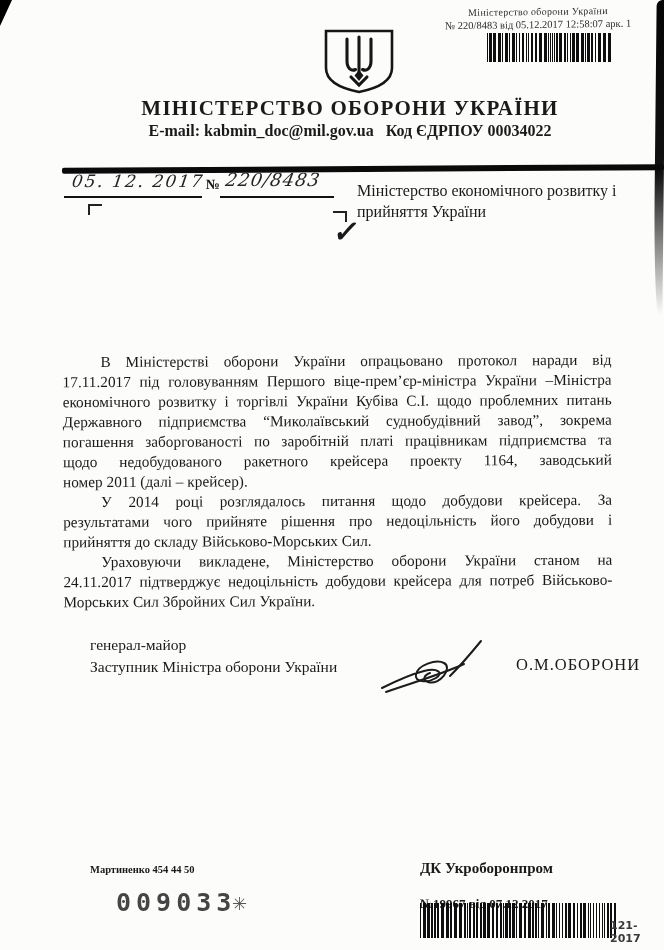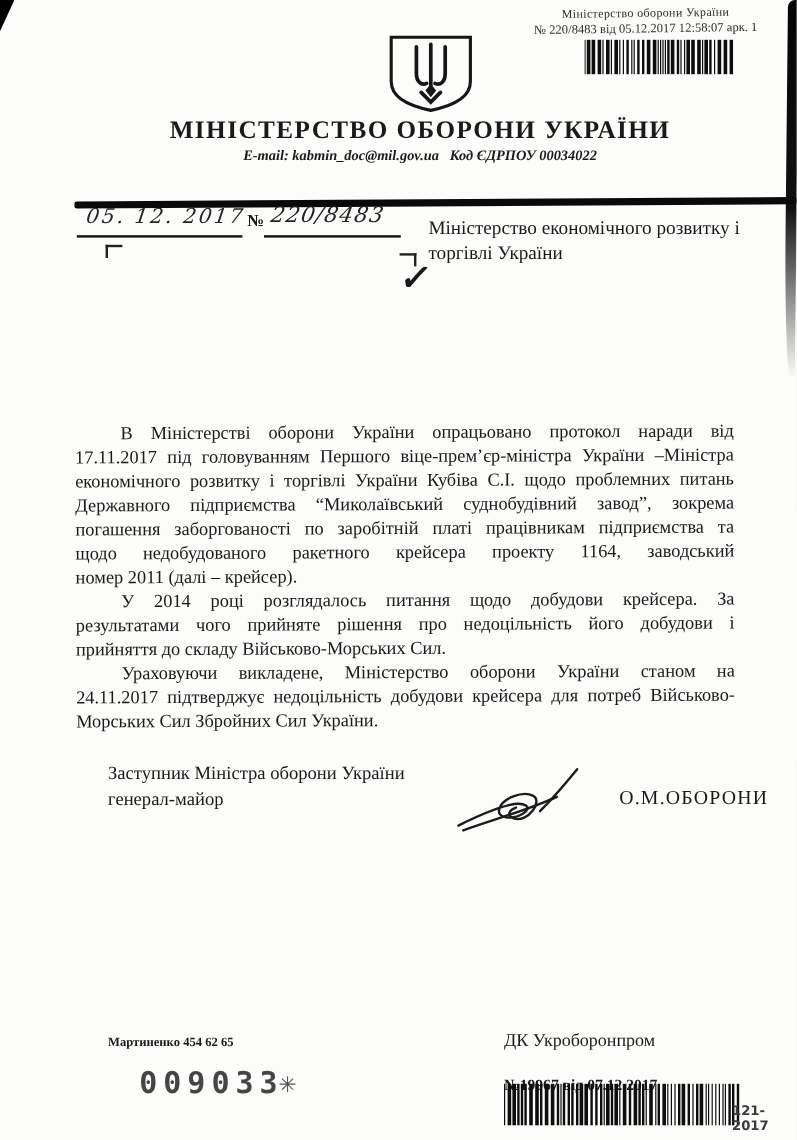--- a/index.html
+++ b/index.html
@@ -29,21 +29,21 @@
   .barcode i{background:#0e0e0e;height:100%;flex:none;}
   .reg-barcode{left:487px;top:33px;width:124px;height:29px;}
 
   
   .emblem{left:318px;top:28px;width:82px;height:68px;}
 
   
   .head-wrap{left:60px;top:96px;width:580px;text-align:center;}
   .doc-title{font-size:21px;font-weight:bold;letter-spacing:1.2px;white-space:nowrap;}
   .addr{margin-top:11px;font-size:12px;font-weight:bold;white-space:pre;}
-  .contact{margin-top:1px;font-size:12px;font-weight:bold;white-space:pre;font-style:italic;}
+  .contact{margin-top:1px;font-size:16px;font-weight:bold;white-space:pre;}
   .head-rule{left:62px;top:166px;width:602px;height:6px;background:#0a0a0a;
     transform:rotate(-0.35deg);border-radius:2px;}
 
   
   .hand{font-family:"DejaVu Serif",serif;font-style:italic;color:#232323;}
   .out-date{left:72px;top:171px;font-size:17px;letter-spacing:2px;transform:skewX(-8deg);}
   .date-line{left:64px;top:196px;width:138px;height:2px;background:#111;}
   .no-sign{left:206px;top:177px;font-size:14px;font-weight:bold;}
   .out-num{left:226px;top:169px;font-size:18px;letter-spacing:1px;transform:skewX(-10deg);}
   .num-line{left:220px;top:196px;width:114px;height:2px;background:#111;}
@@ -67,21 +67,21 @@
   
   .sig-pos{left:90px;top:634px;font-size:15.5px;line-height:22px;}
   .autograph{left:378px;top:636px;width:126px;height:66px;}
   .sig-name{left:516px;top:655px;font-size:16.5px;letter-spacing:1px;white-space:nowrap;}
 
   
   .executor{left:90px;top:864px;font-size:10.5px;font-weight:bold;}
   .entry-num{left:116px;top:888px;font-family:"DejaVu Sans Mono",monospace;font-weight:bold;
     font-size:25px;letter-spacing:5px;color:#2c2c2c;opacity:.88;}
   .entry-mark{left:232px;top:893px;font-size:18px;color:#2c2c2c;opacity:.8;}
-  .recv-org{left:420px;top:860px;font-size:15px;font-weight:normal;}
+  .recv-org{left:420px;top:860px;font-size:15px;font-weight:bold;}
   .recv-reg{left:420px;top:896px;font-size:13px;font-weight:bold;}
   .recv-barcode{left:420px;top:903px;width:198px;height:35px;}
   .side-num{left:610px;top:919px;font-family:"DejaVu Sans",sans-serif;font-size:11px;
     font-weight:bold;color:#3a3a3a;}
 </style>
 </head>
 <body>
 
 <div class="page">
 
@@ -149,21 +149,21 @@
     <div class="contact">E-mail: kabmin_doc@mil.gov.ua   Код ЄДРПОУ 00034022</div>
   </div>
   <div class="abs head-rule"></div>
 
   <div class="abs hand out-date">05. 12. 2017</div>
   <div class="abs date-line"></div>
   <div class="abs no-sign">№</div>
   <div class="abs hand out-num">220/8483</div>
   <div class="abs num-line"></div>
 
-  <div class="abs recip1">Міністерство економічного розвитку і торгівлі України</div>
+  <div class="abs recip1">Міністерство економічного розвитку і прийняття України</div>
   <div class="abs bracket-l"></div>
   <div class="abs bracket-r"></div>
   <div class="abs checkmark">✓</div>
 
 
   <div class="abs body-block">
     <div>
         <div class="bline indent">В Міністерстві оборони України опрацьовано протокол наради від</div>
         <div class="bline">17.11.2017 під головуванням Першого віце-прем’єр-міністра України –Міністра</div>
         <div class="bline">економічного розвитку і торгівлі України Кубіва С.І. щодо проблемних питань</div>
@@ -178,35 +178,35 @@
         <div class="bline last">прийняття до складу Військово-Морських Сил.</div>
       </div>
     <div>
         <div class="bline indent">Ураховуючи викладене, Міністерство оборони України станом на</div>
         <div class="bline">24.11.2017 підтверджує недоцільність добудови крейсера для потреб Військово-</div>
         <div class="bline last">Морських Сил Збройних Сил України.</div>
       </div>
   </div>
 
   <div class="abs sig-pos">
+    <div>генерал-майор</div>
     <div>Заступник Міністра оборони України</div>
-    <div>генерал-майор</div>
   </div>
   <div class="abs autograph">
     <svg width="126" height="66" viewBox="0 0 126 66">
       <g fill="none" stroke="#1c1c1c" stroke-width="2" stroke-linecap="round">
         <path d="M4,52 C18,45 34,38 46,35 C60,31.5 66,37 58,42 C49,47.5 36,46 38,38.5 C40,29 58,23 66,27 C75,31.5 62,50 50,46 C44,44 46,39 52,37"></path>
         <path d="M8,56 C30,48 62,39 86,28"></path>
         <path d="M72,40 C80,32 94,16 103,5"></path>
       </g>
     </svg>
   </div>
   <div class="abs sig-name">О.М.ОБОРОНИ</div>
 
-  <div class="abs executor">Мартиненко 454 62 65</div>
+  <div class="abs executor">Мартиненко 454 44 50</div>
   <div class="abs entry-num">009033</div>
   <div class="abs entry-mark">✳</div>
   <div class="abs recv-org">ДК Укроборонпром</div>
   <div class="abs recv-reg">№19967 від 07.12.2017</div>
   <div class="abs barcode recv-barcode">
       <i style="width: 1px; margin-right: 2px;"></i>
       <i style="width: 3px; margin-right: 1px;"></i>
       <i style="width: 3px; margin-right: 1px;"></i>
       <i style="width: 2px; margin-right: 1px;"></i>
       <i style="width: 2px; margin-right: 1px;"></i>

